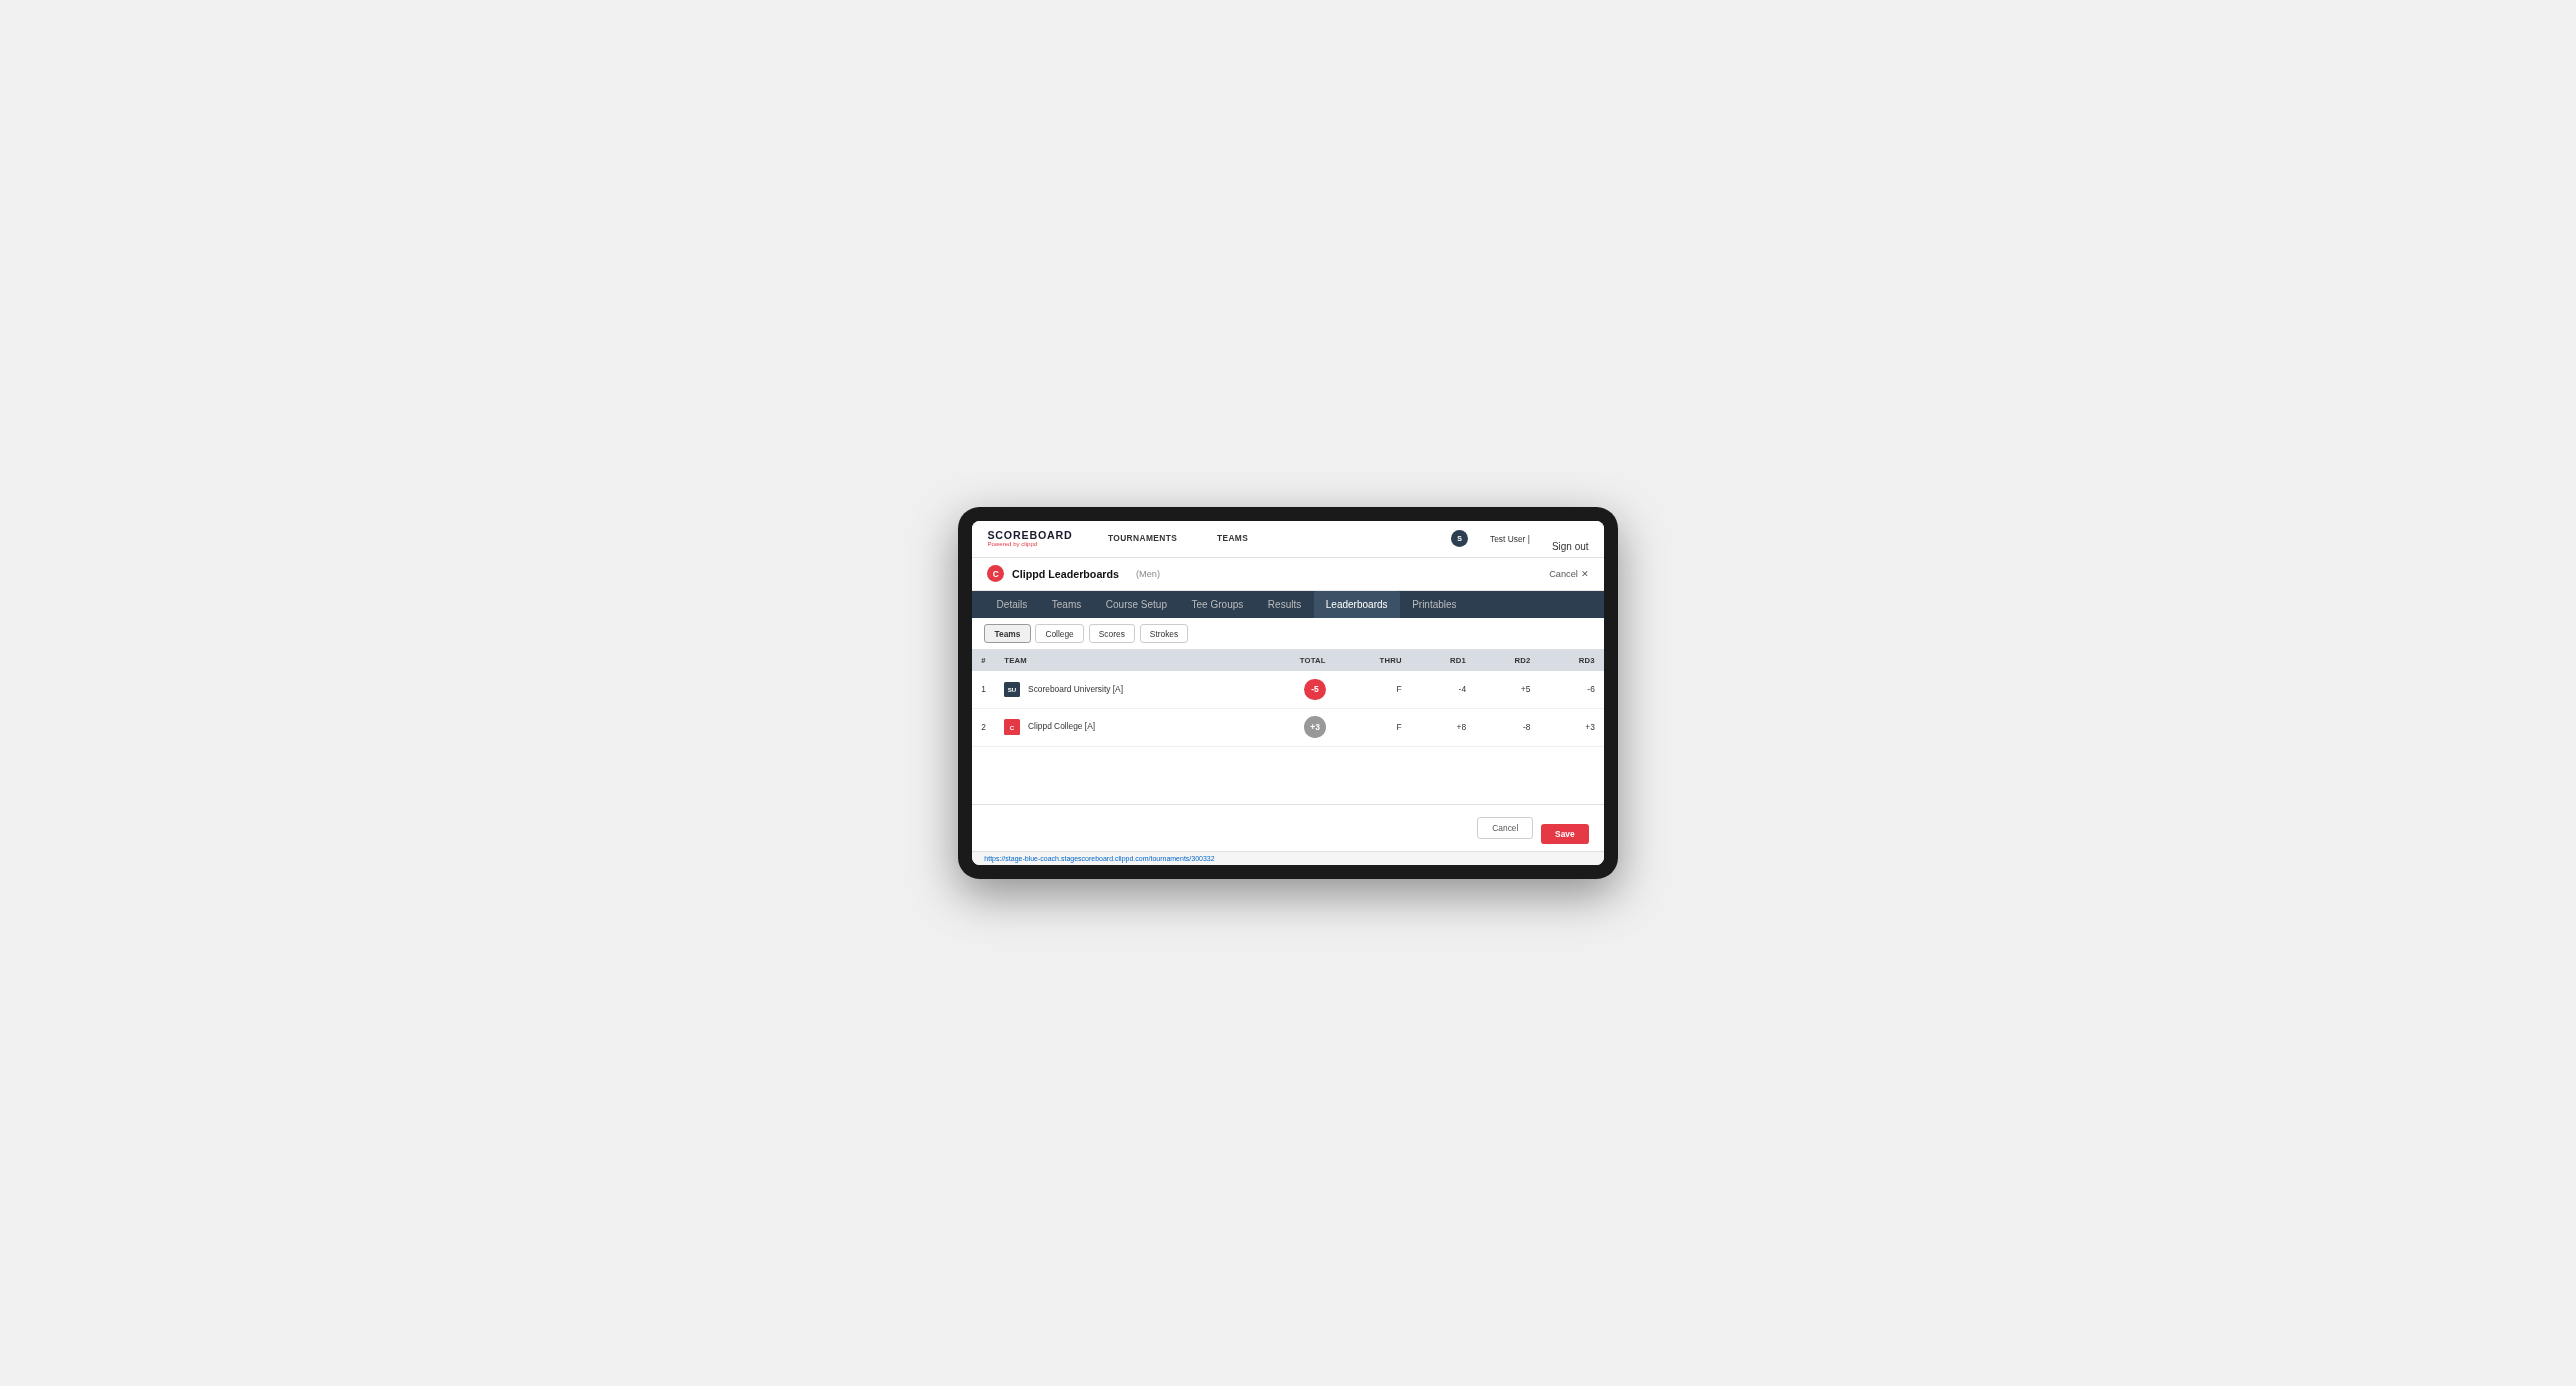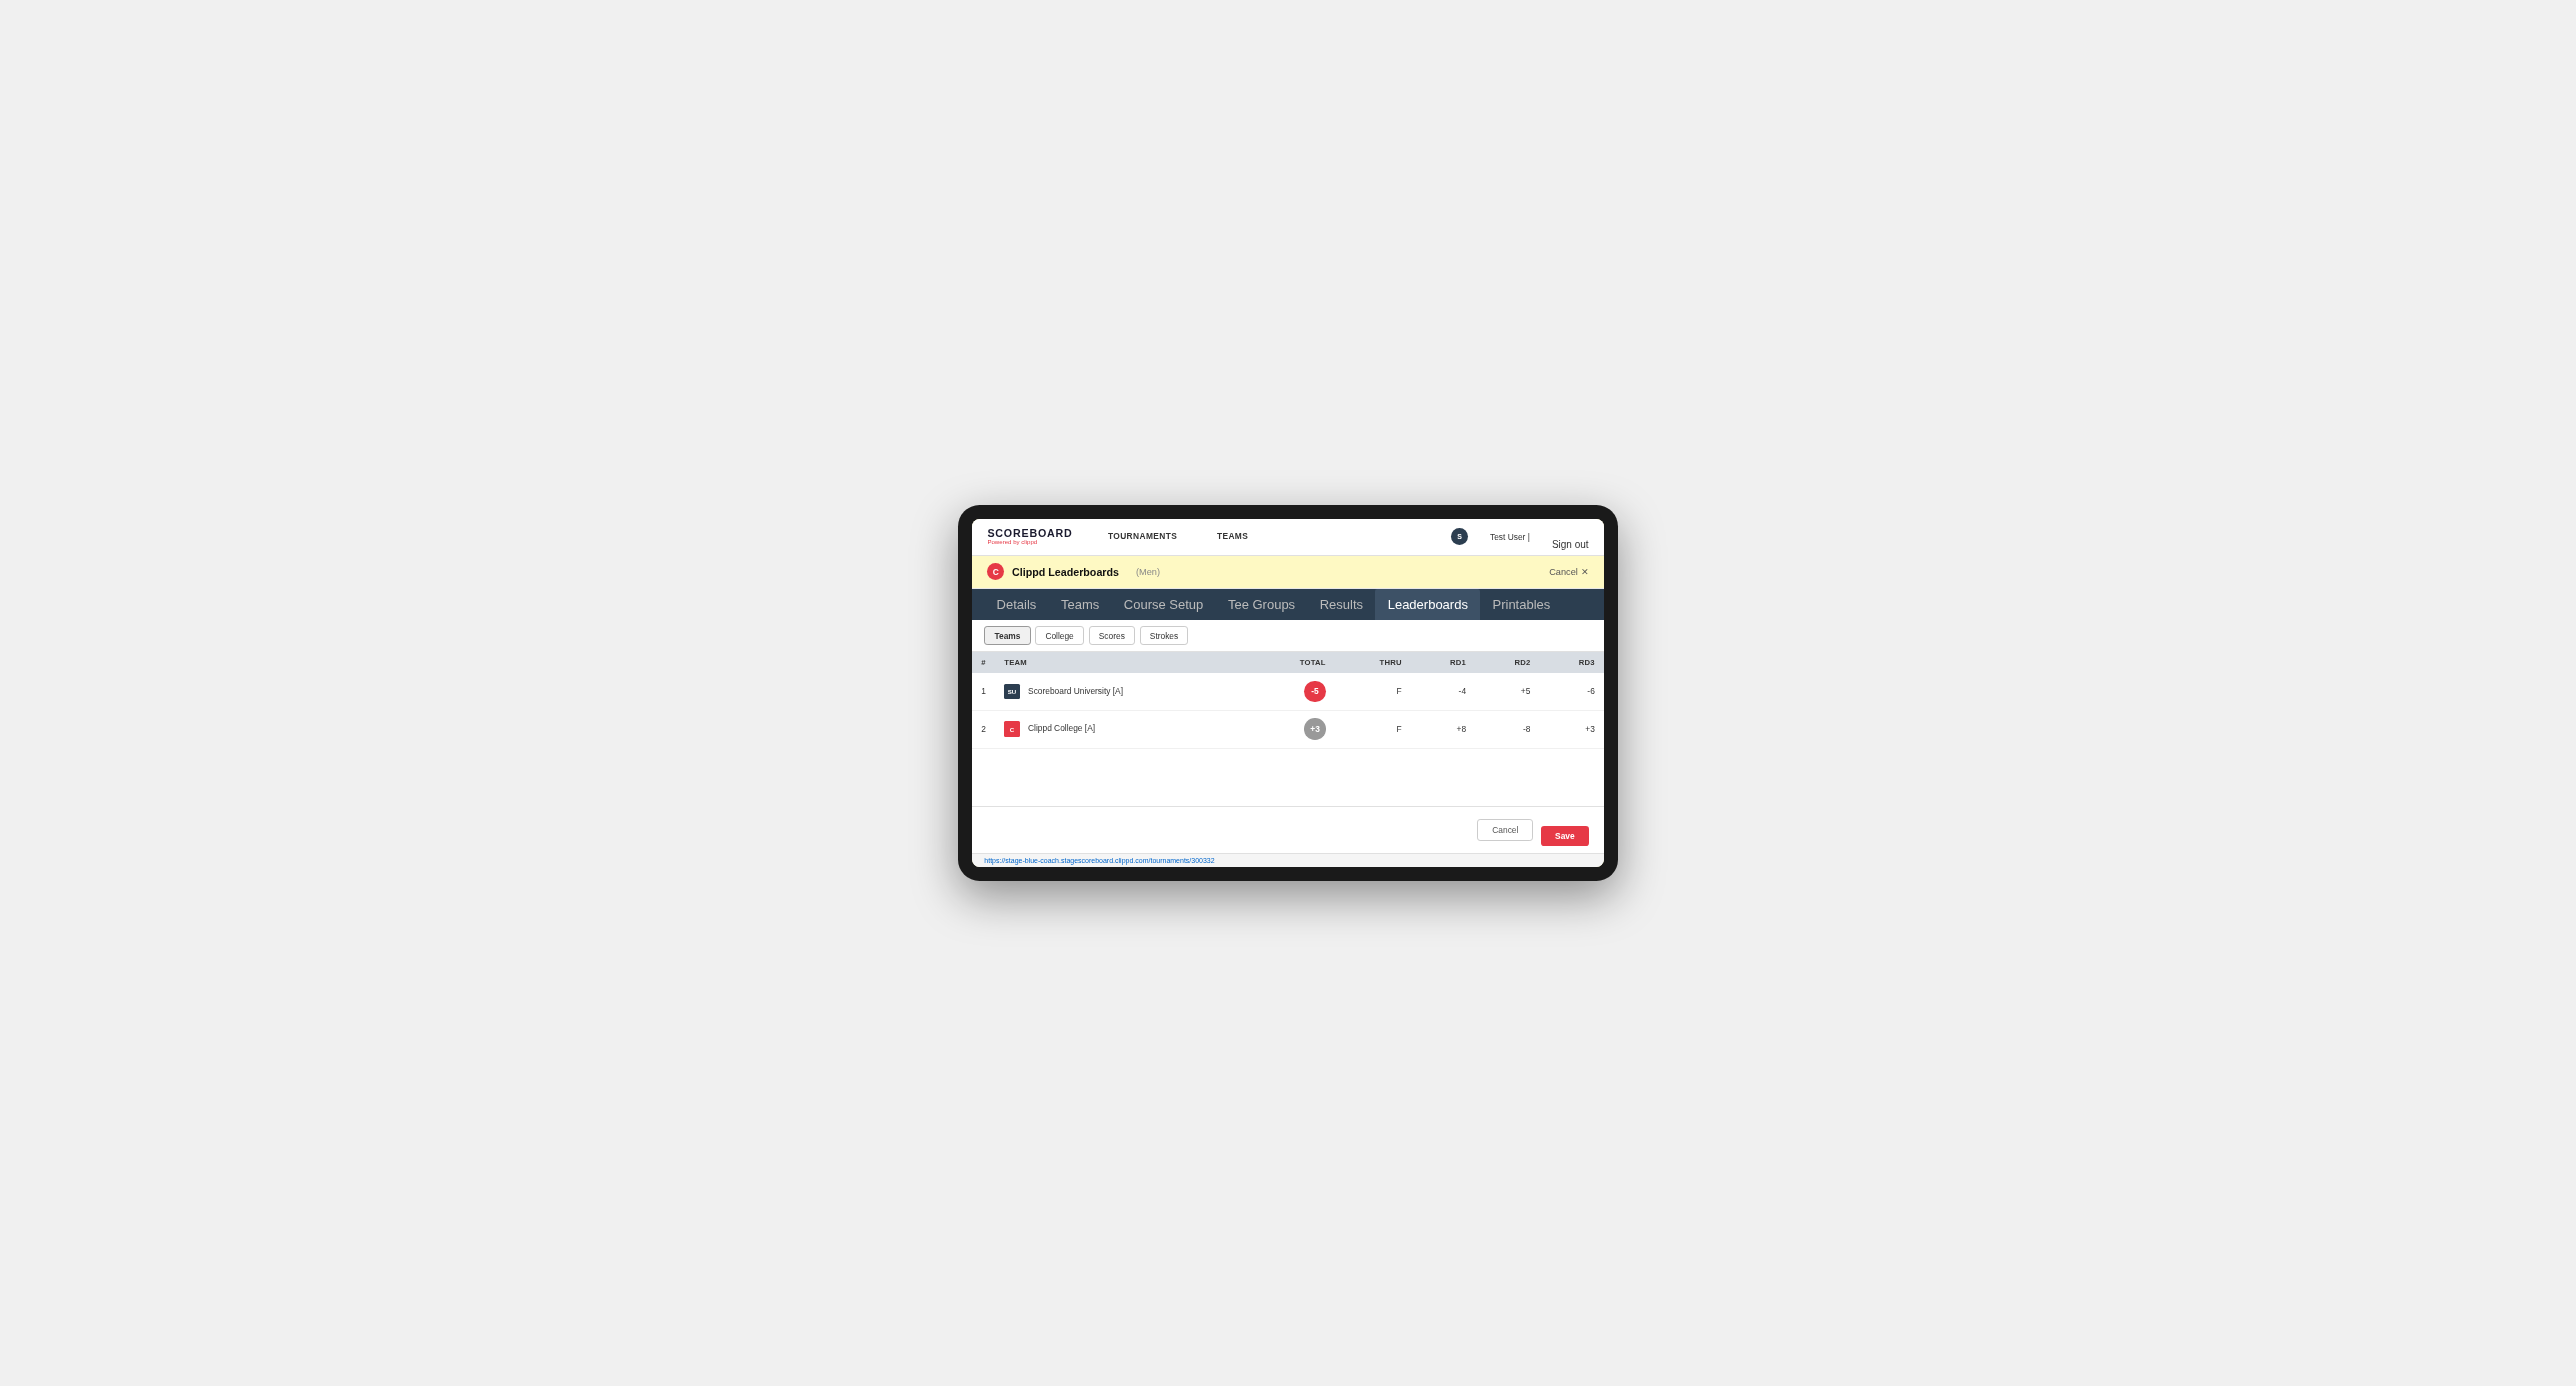--- a/index.html
+++ b/index.html
@@ -36,21 +36,21 @@
       justify-content: center;
     }
     .tablet {
       background: #1a1a1a;
       border-radius: 21.5px;
       padding: 14px;
       box-shadow: 0 15.4px 46px rgba(0,0,0,0.4);
       width: 660px;
     }
     .tablet-screen {
-      background: #fef9c3;
+      background: #ffffff;
       border-radius: 7.7px;
       overflow: hidden;
     }
     
     .top-nav {
       background: #fff;
       border-bottom: 0.8px solid #e0e0e0;
       display: flex;
       align-items: center;
       padding: 0 15.4px;
@@ -159,21 +159,21 @@
       gap: 3.1px;
     }
     
     .tabs-bar {
       background: #2c3e50;
       display: flex;
       padding: 0 12.3px;
     }
     .tab {
       padding: 7.7px 12.3px;
-      font-size: 13px;
+      font-size: 10px;
       color: #bbb;
       cursor: pointer;
       border-bottom: 1.5px solid transparent;
     }
     .tab.active {
       color: #fff;
       background: #3d5166;
       border-radius: 2.3px 2.3px 0 0;
     }
     

